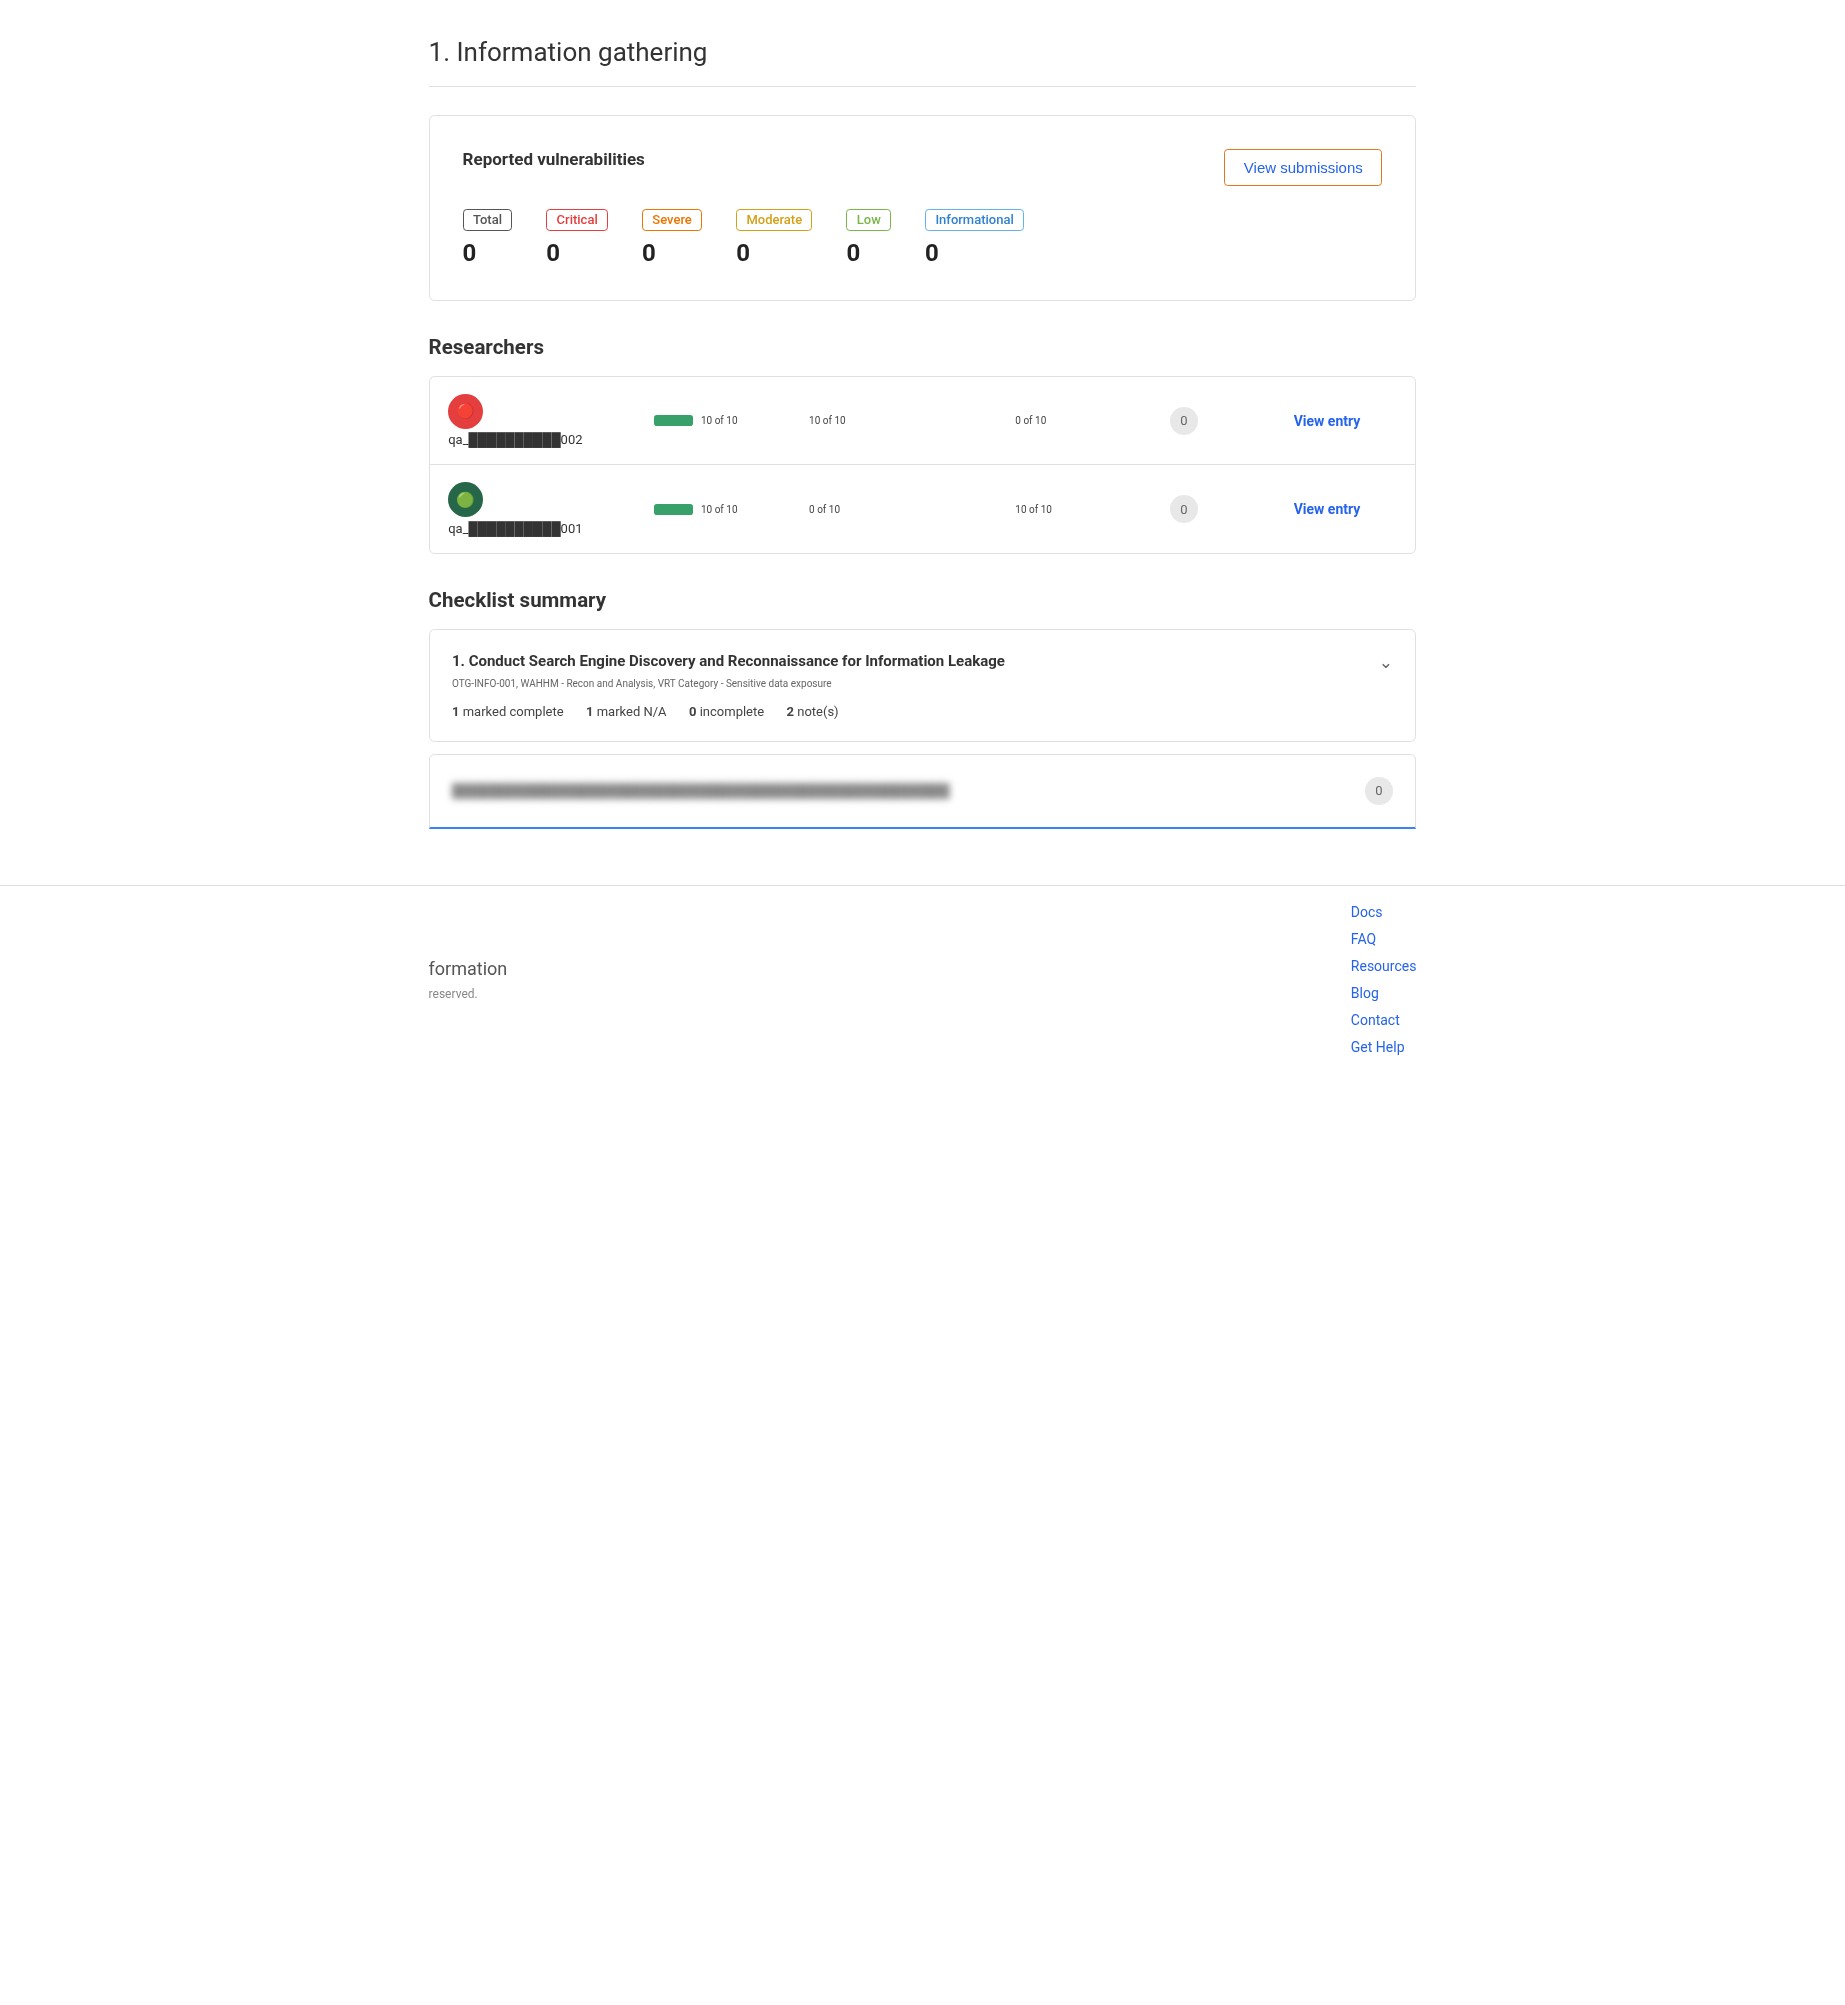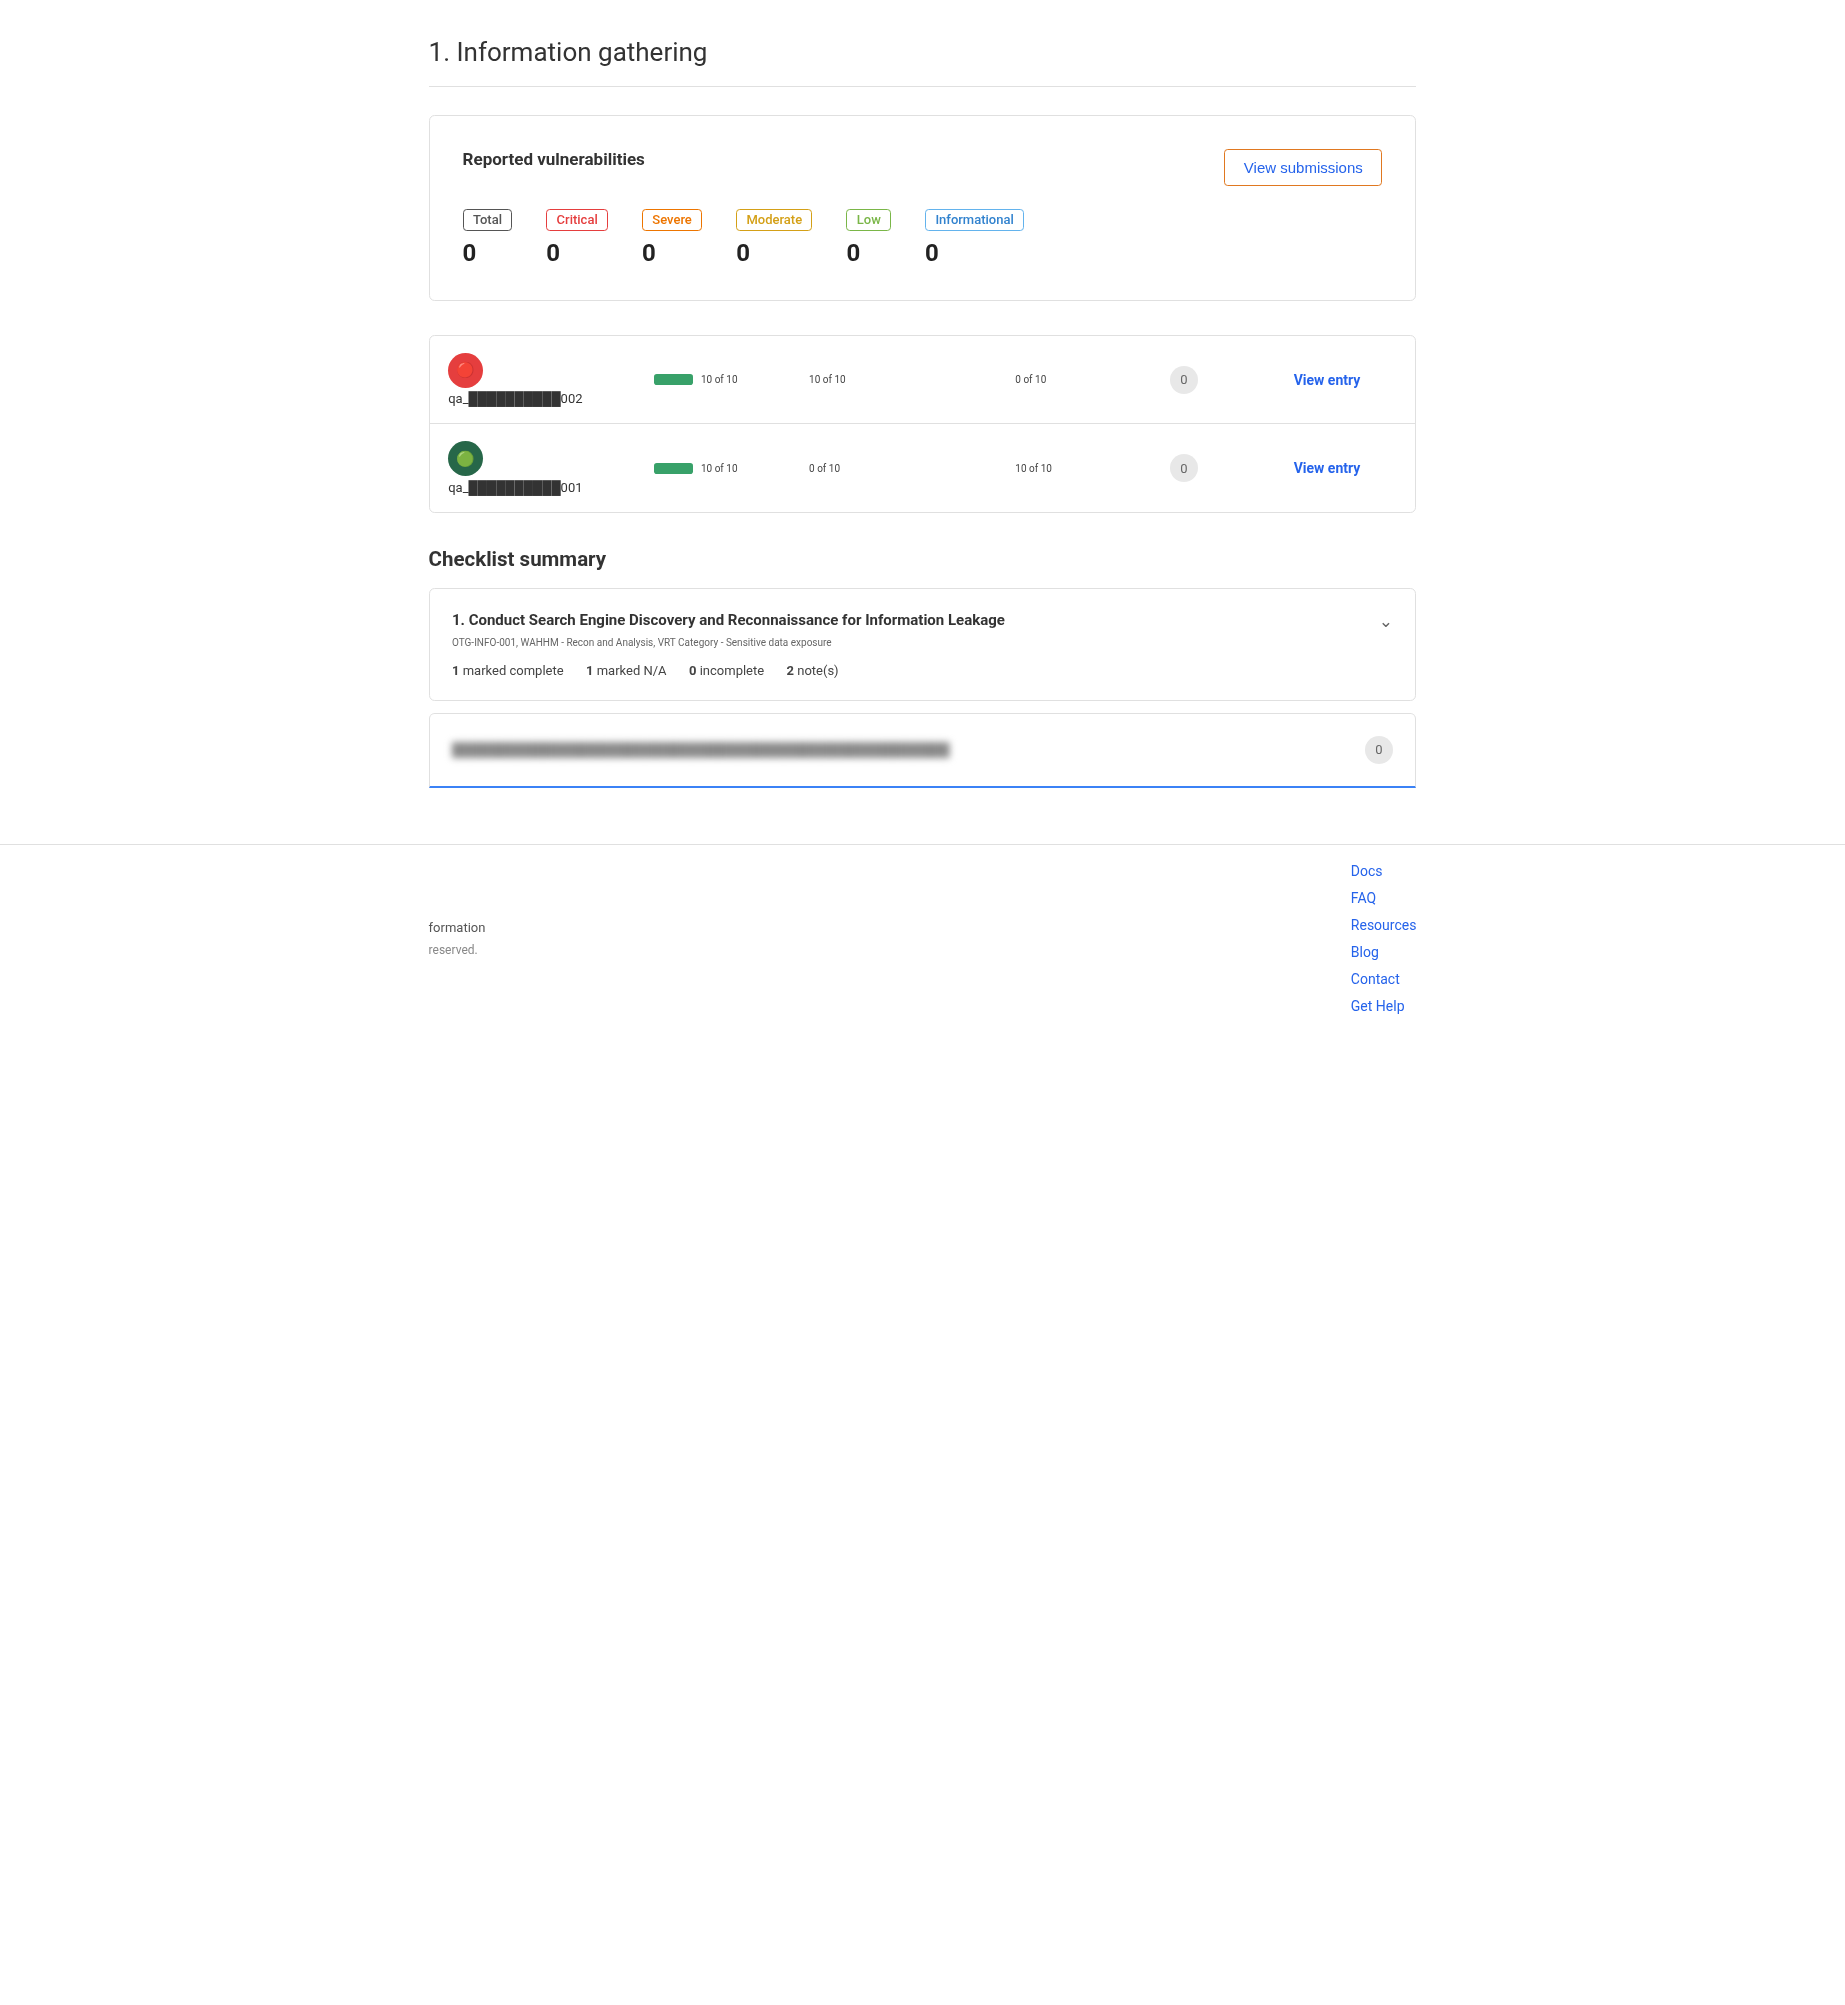--- a/index.html
+++ b/index.html
@@ -229,21 +229,21 @@
       border-top: 0.9px solid #e0e0e0;
     }
     .footer-content {
       display: flex;
       justify-content: space-between;
       align-items: center;
       flex-wrap: wrap;
       gap: 15px;
     }
     .footer-left {
-      font-size: 13px;
+      font-size: 18px;
       color: #555;
     }
     .footer-nav {
       display: flex;
       gap: 11px;
       flex-direction: column;
     }
     .footer-nav a {
       color: #2563eb;
       text-decoration: none;
@@ -288,20 +288,21 @@
       <span class="severity-badge badge-low">Low</span>
       <span class="severity-count">0</span>
     </div>
         <div class="severity-item">
       <span class="severity-badge badge-informational">Informational</span>
       <span class="severity-count">0</span>
     </div>
       </div>
   </div>
 
+  <h2 class="section-title">Researchers</h2>
 
   <div class="researchers-table">
     <div id="table-body">
         <div class="table-data-row">
       <div class="researcher-info">
         <div class="researcher-avatar avatar-red" style="width:35px;height:35px;border-radius:50%;background:#e53e3e;display:flex;align-items:center;justify-content:center;font-size:15px;color:#fff;">
           🔴
         </div>
         <span class="researcher-name">qa_██████████002</span>
       </div>

